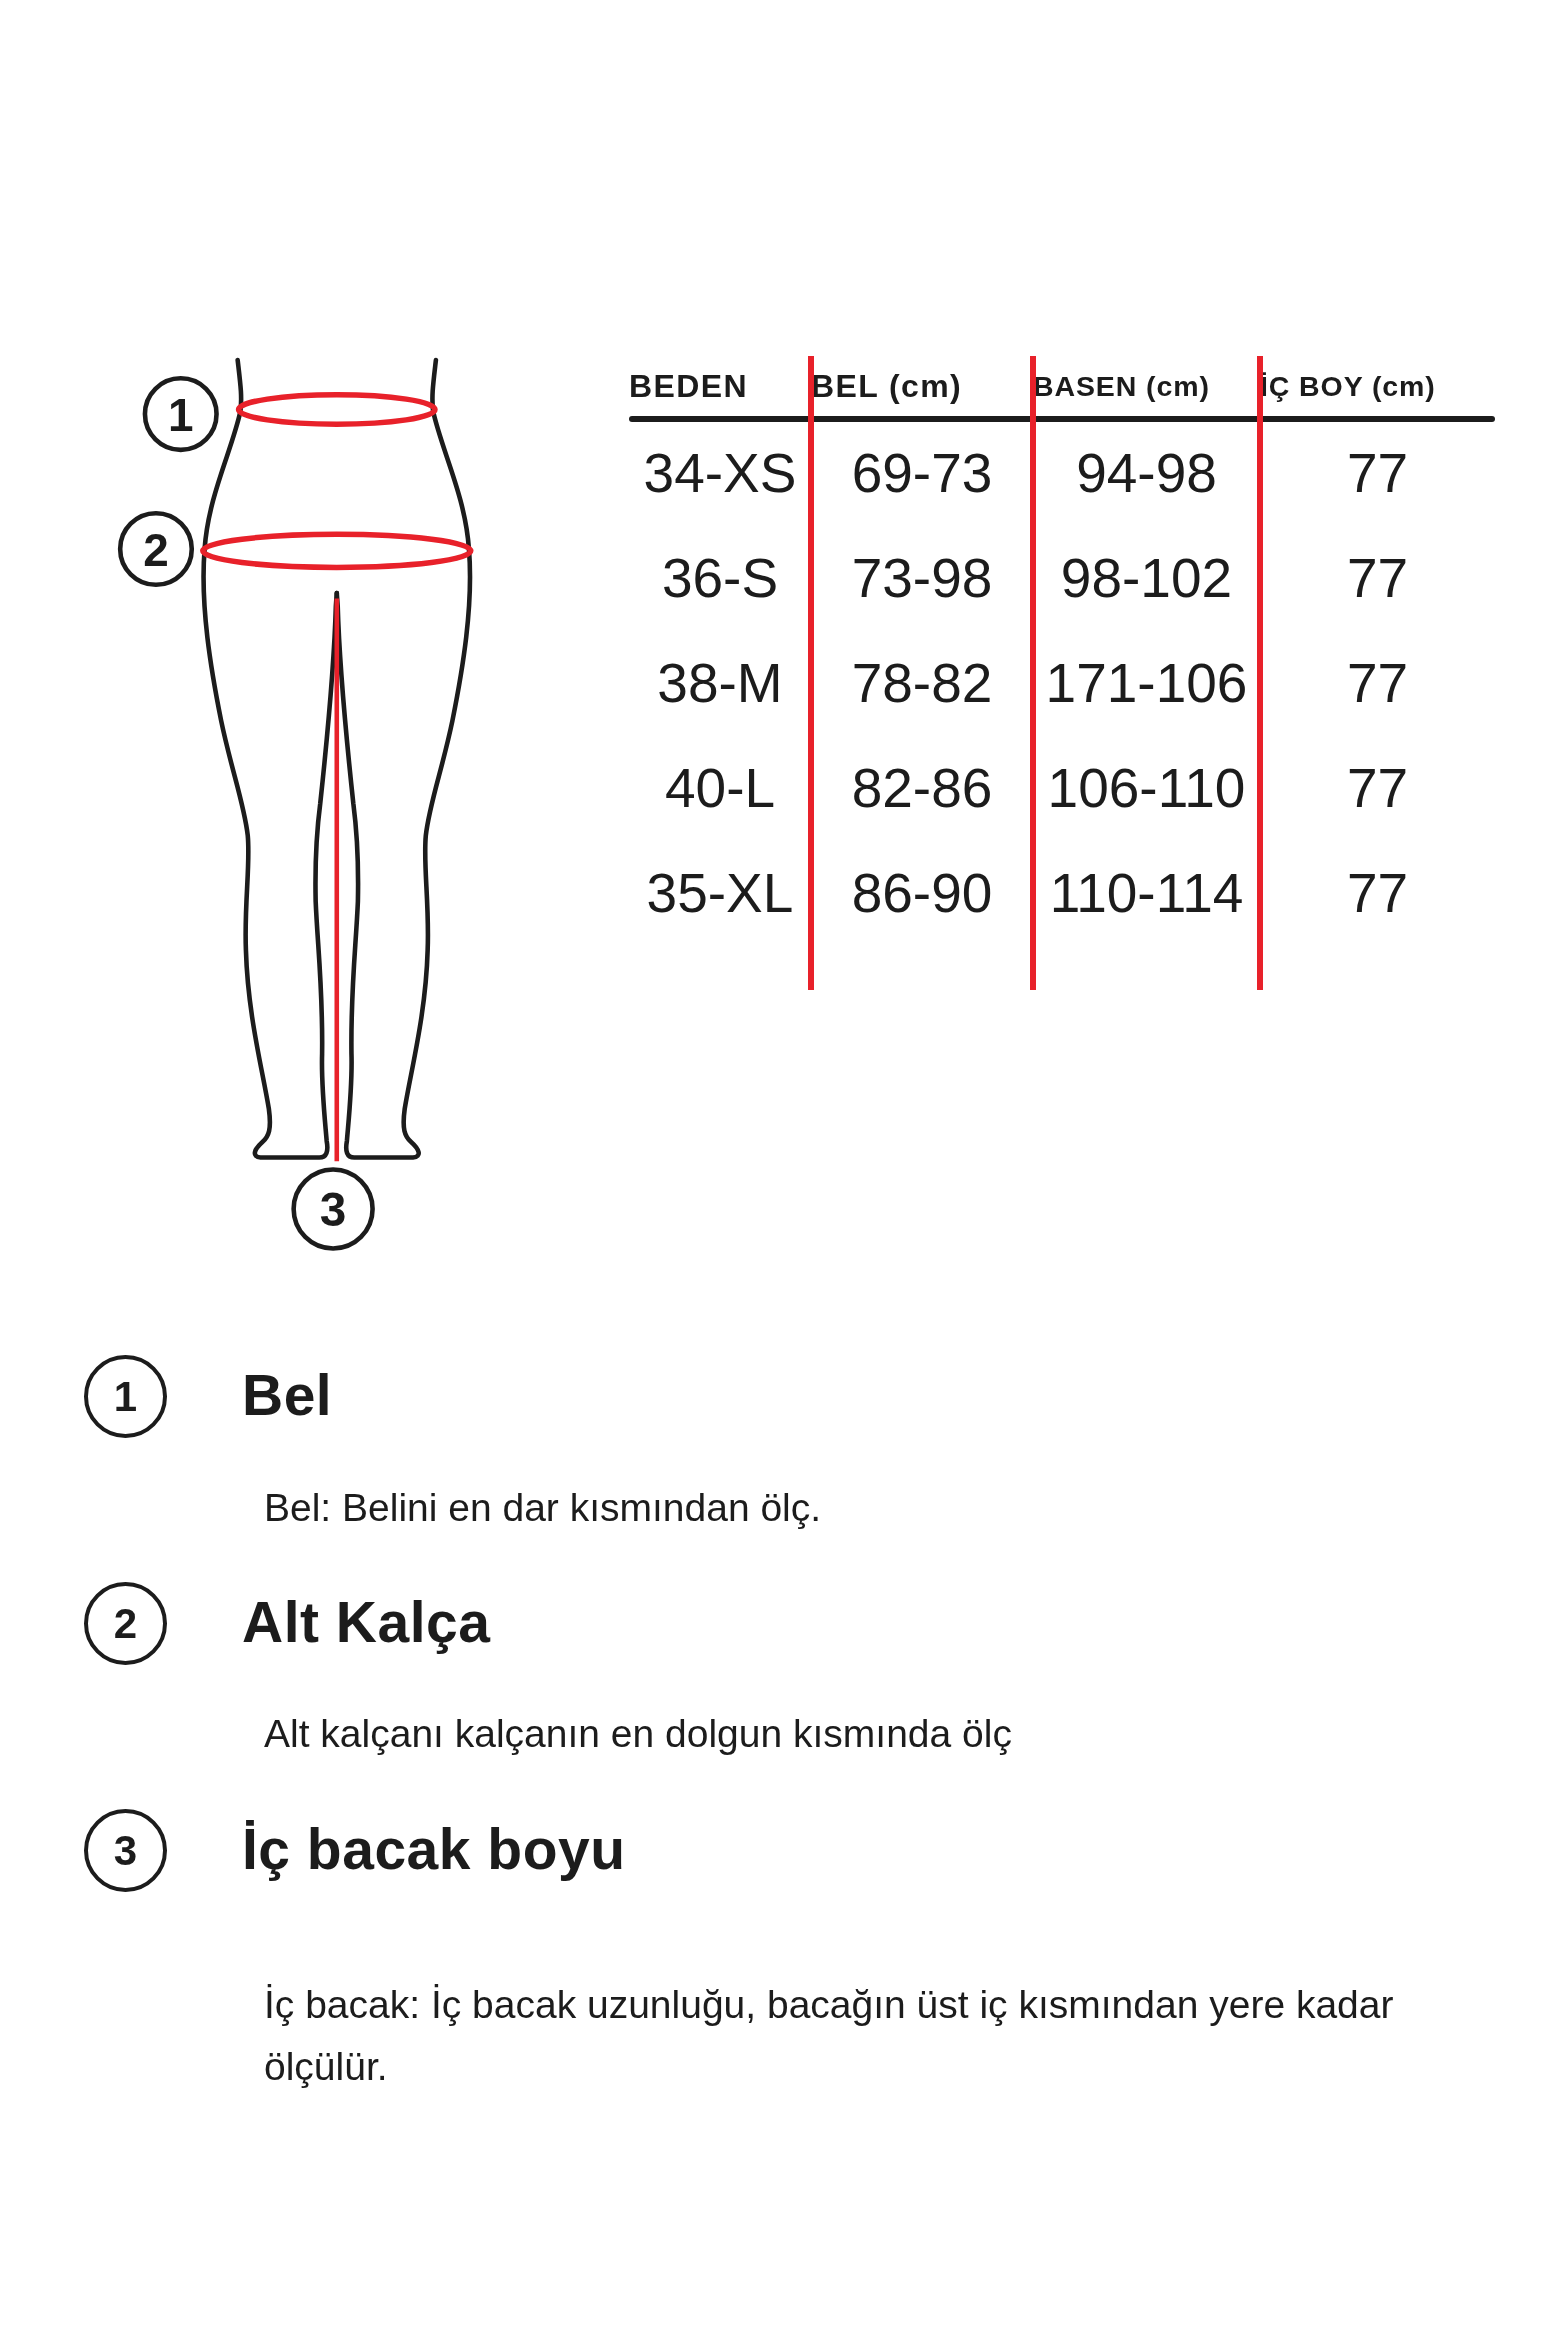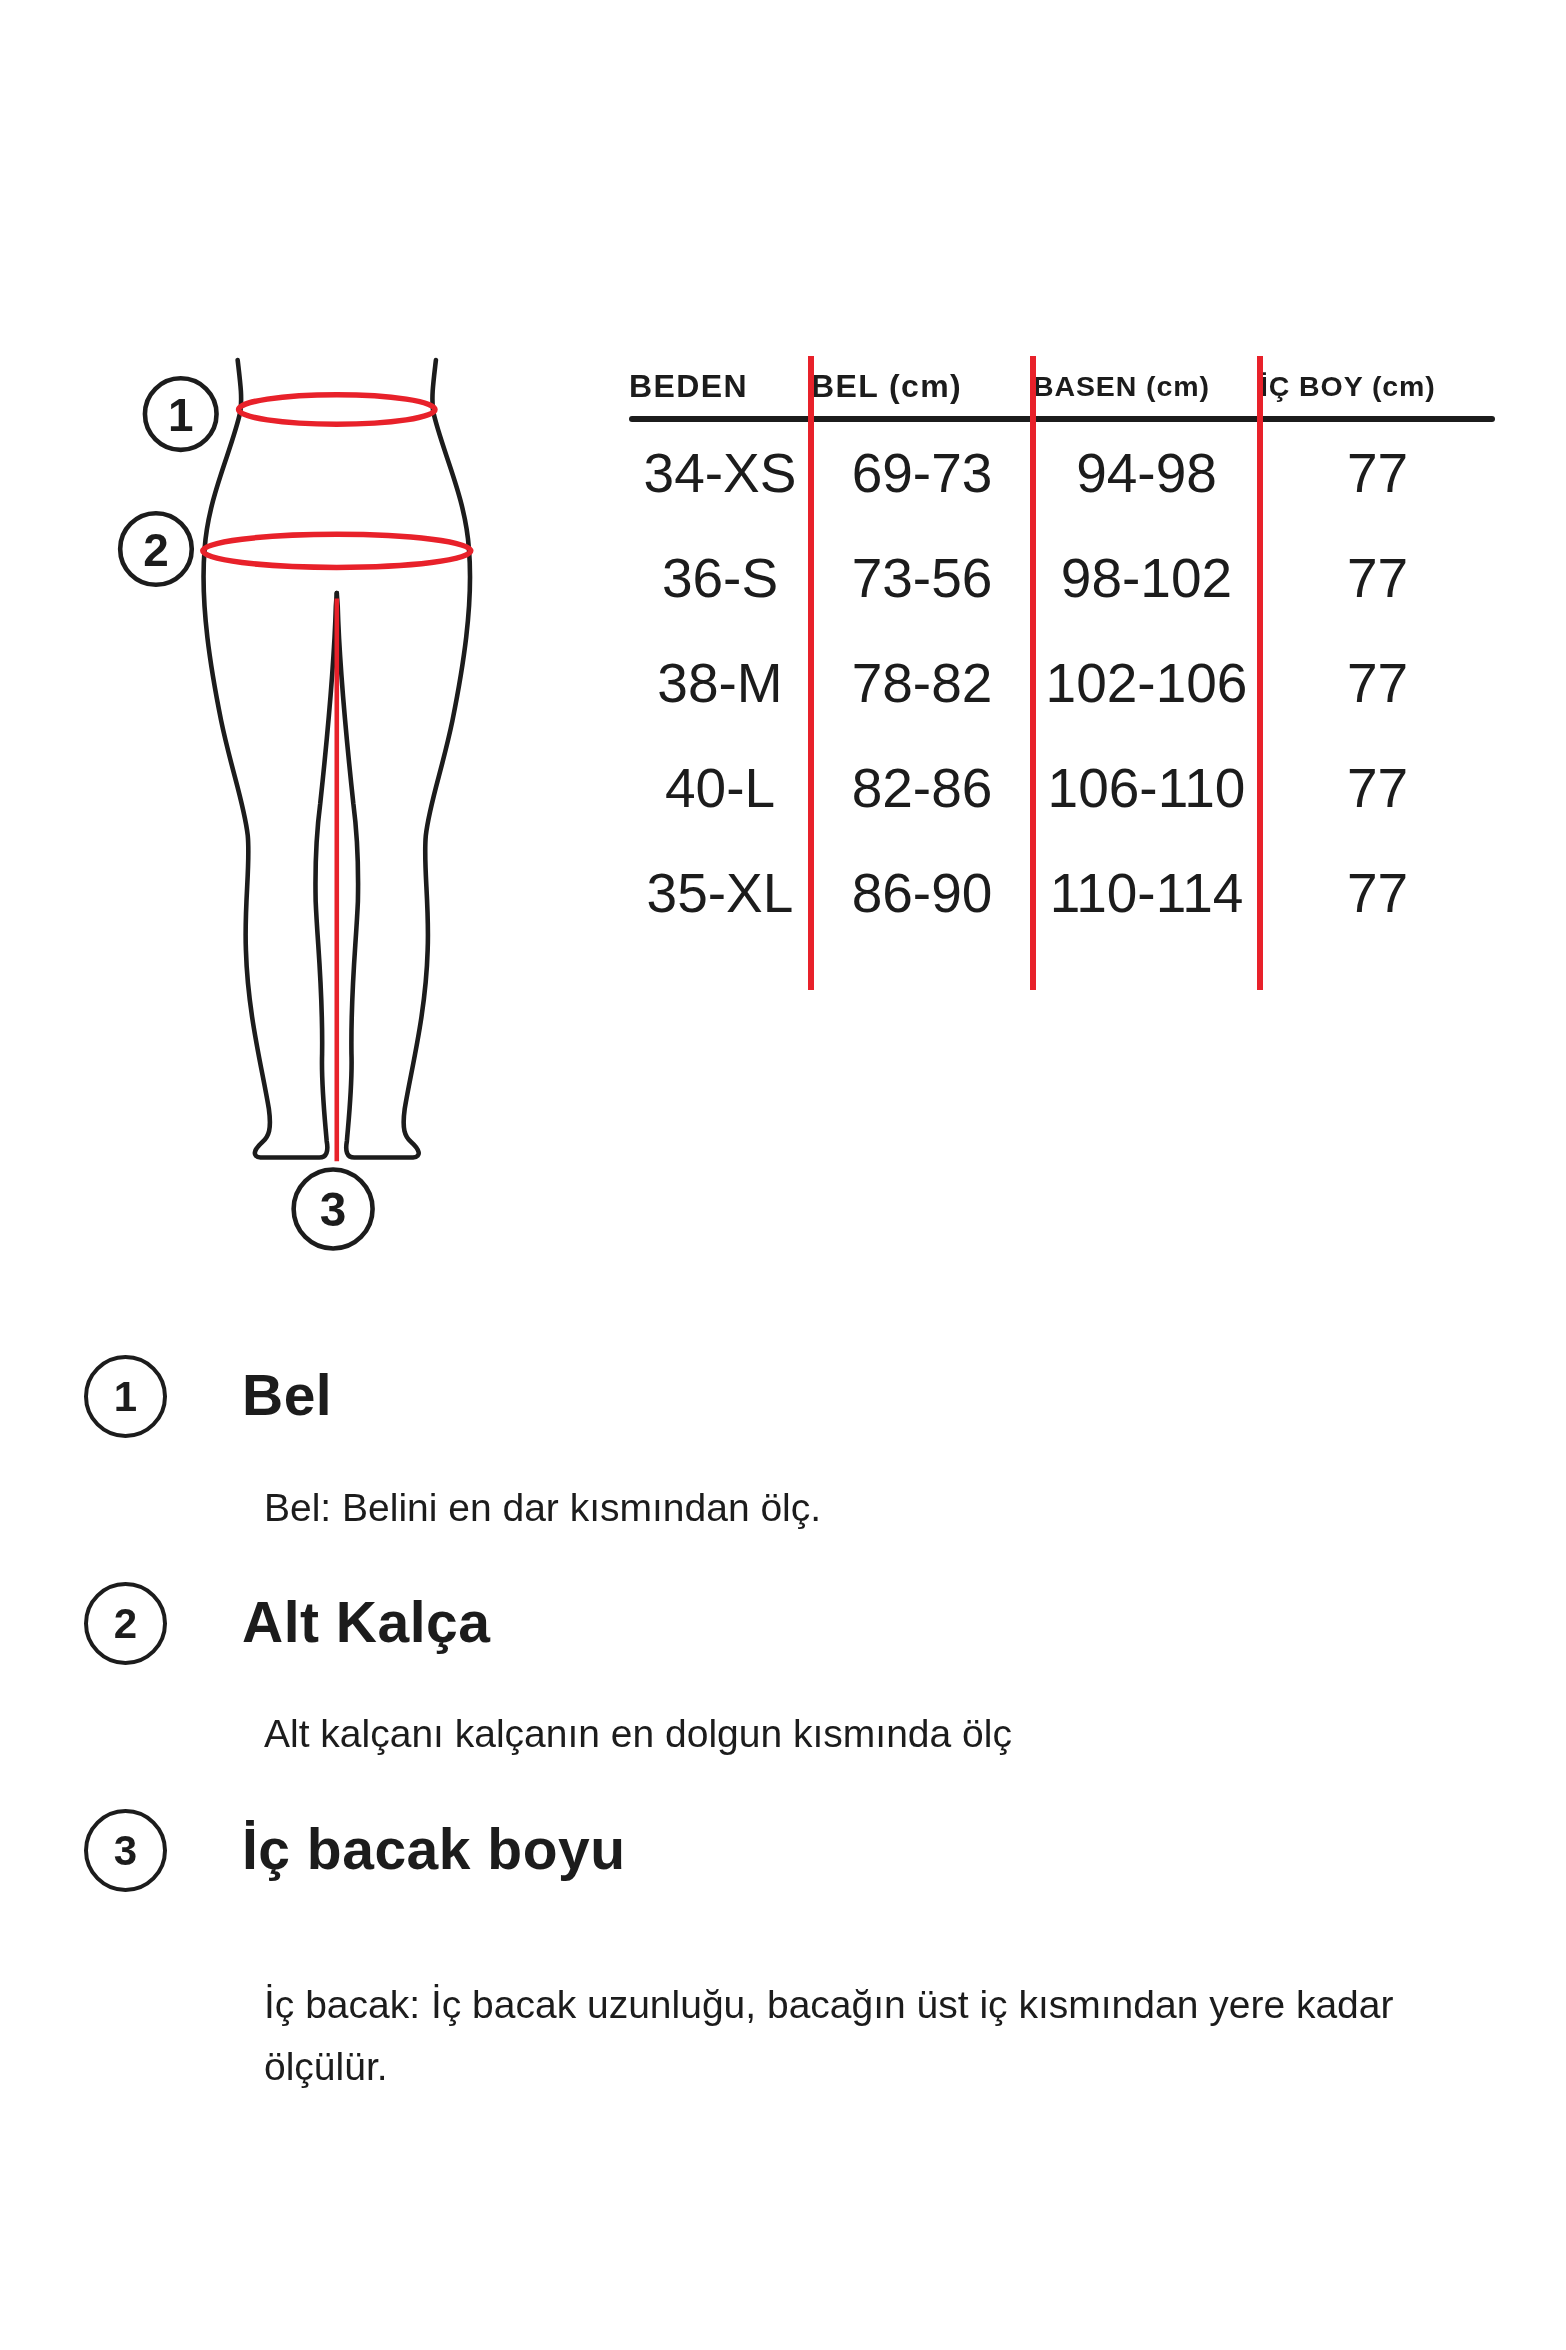--- a/index.html
+++ b/index.html
@@ -136,28 +136,28 @@
 
 <div class="tbl-body">
   <div class="tr">
     <div class="td">34-XS</div>
     <div class="td">69-73</div>
     <div class="td">94-98</div>
     <div class="td">77</div>
   </div>
   <div class="tr">
     <div class="td">36-S</div>
-    <div class="td">73-56</div>
+    <div class="td">73-98</div>
     <div class="td">98-102</div>
     <div class="td">77</div>
   </div>
   <div class="tr">
     <div class="td">38-M</div>
     <div class="td">78-82</div>
-    <div class="td">102-106</div>
+    <div class="td">171-106</div>
     <div class="td">77</div>
   </div>
   <div class="tr">
     <div class="td">40-L</div>
     <div class="td">82-86</div>
     <div class="td">106-110</div>
     <div class="td">77</div>
   </div>
   <div class="tr">
     <div class="td">35-XL</div>

